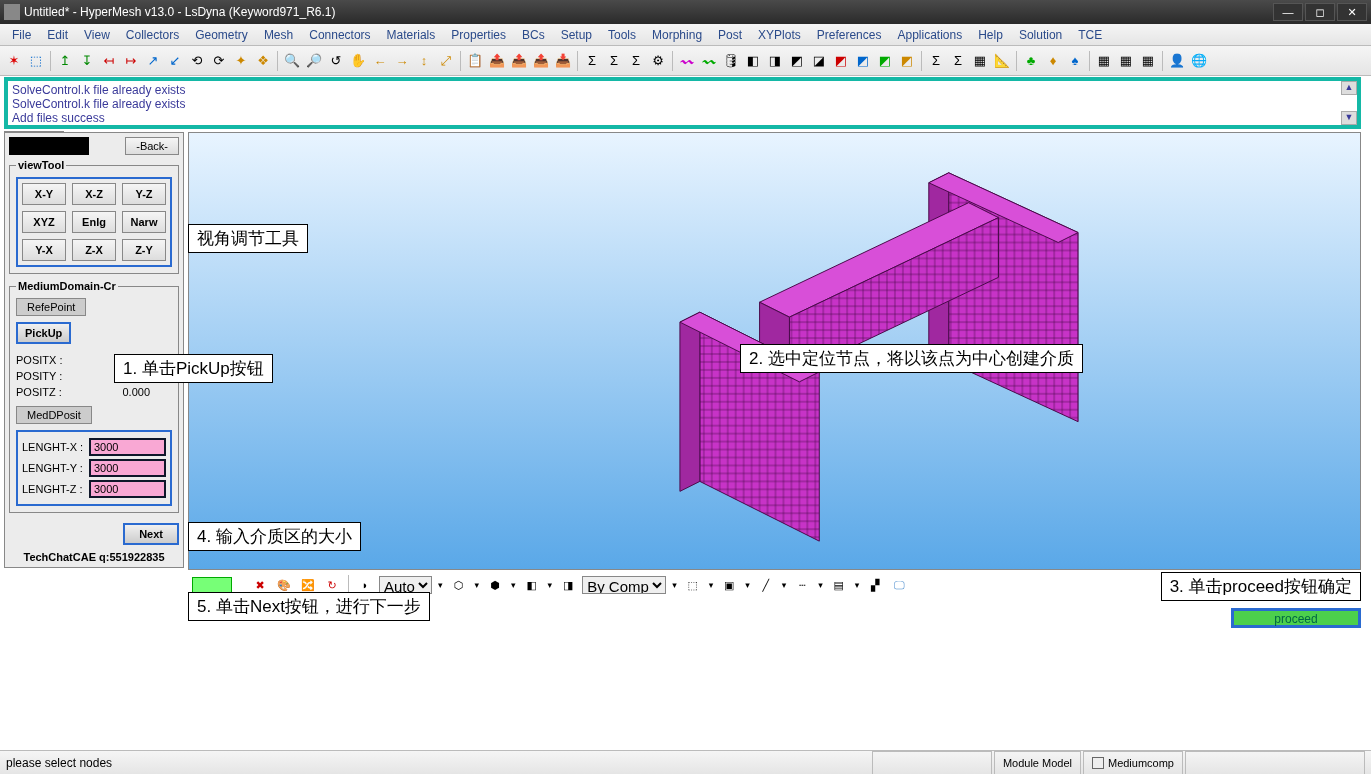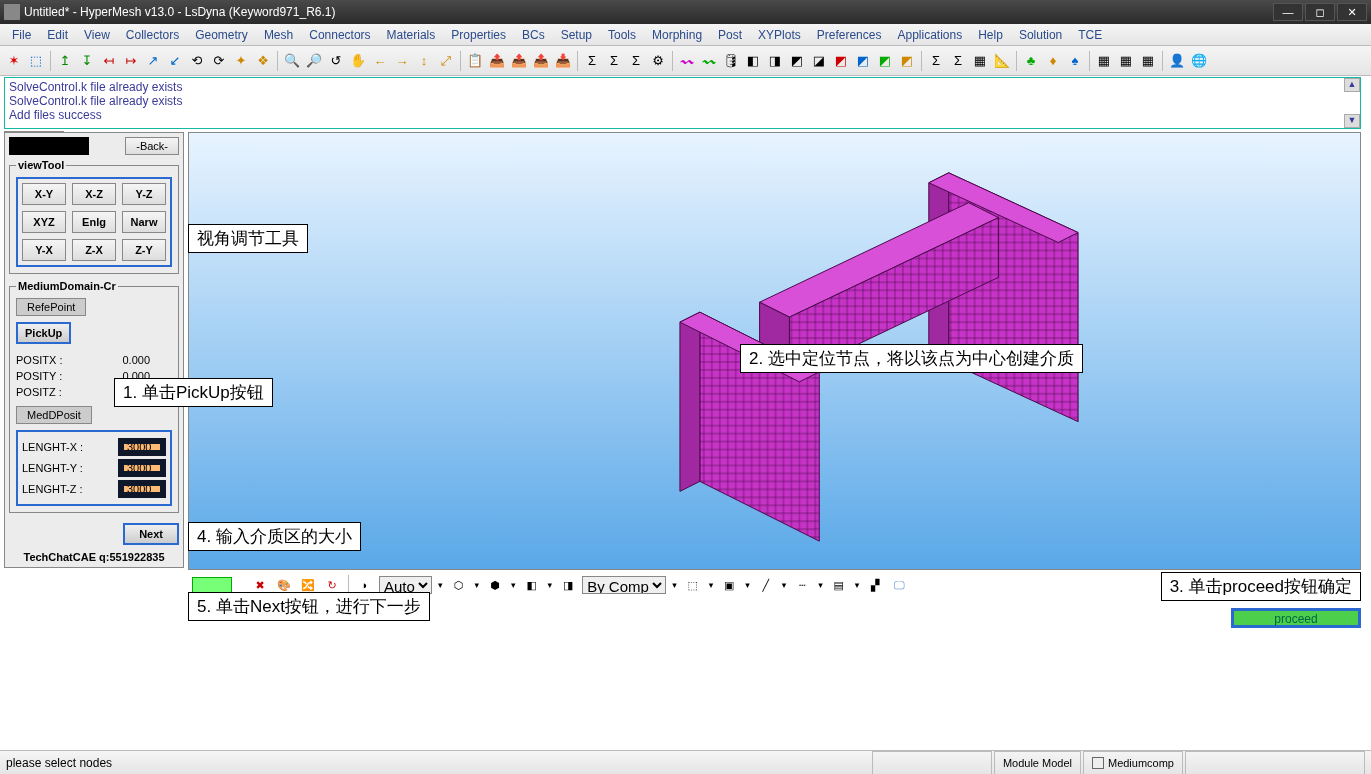--- a/index.html
+++ b/index.html
@@ -11,57 +11,57 @@
 .titlebar .winbtn { width: 30px; height: 18px; background: #333; border: 1px solid #555; color: #fff; display: inline-flex; align-items: center; justify-content: center; margin-left: 2px; font-size: 11px; cursor: pointer; }
 .titlebar .winbtn.close { background: #333; }
 
 .menubar { height: 22px; background: linear-gradient(#f5f5f5,#e5e5e5); border-bottom: 1px solid #bbb; display: flex; align-items: center; padding: 4px 4px; font-size: 12px; color: #2a4a8a; }
 .menubar span { padding: 0 8px; cursor: pointer; }
 
 .toolbar { height: 30px; background: linear-gradient(#f5f5f5,#e5e5e5); border-bottom: 1px solid #bbb; display: flex; align-items: center; padding: 0 4px; gap: 2px; }
 .tbicon { width: 20px; height: 20px; display: inline-flex; align-items: center; justify-content: center; font-size: 13px; cursor: pointer; border: 1px solid transparent; }
 .tbsep { width: 1px; height: 20px; background: #bbb; margin: 0 2px; display: inline-block; }
 
-.msgpanel { height: 52px; background: #fff; border: 1px solid #14b8a6; margin: 1px 10px 0 4px; padding: 2px 4px; font-family: "Courier New", monospace; font-size: 12px; color: #3a3a9a; position: relative; overflow: hidden; }
+.msgpanel { height: 52px; background: #fff; border: 4px solid #14b8a6; margin: 1px 10px 0 4px; padding: 2px 4px; font-family: "Courier New", monospace; font-size: 12px; color: #3a3a9a; position: relative; overflow: hidden; }
 .msgpanel .scroll-up, .msgpanel .scroll-dn { position: absolute; right: 0; width: 16px; height: 14px; background: #ddd; border: 1px solid #aaa; font-size: 9px; text-align: center; cursor: pointer; }
 .msgpanel .scroll-up { top: 0; }
 .msgpanel .scroll-dn { bottom: 0; }
 .inputline { height: 18px; margin: 0 10px 0 4px; }
 .inputline input { width: 60px; height: 16px; border: 1px solid #888; font-size: 11px; padding: 0 2px; }
 
 .workspace { position: absolute; left: 4px; right: 10px; top: 132px; bottom: 28px; }
 .viewport { position: absolute; left: 184px; right: 0; top: 0; height: 438px; background: linear-gradient(#e8f4ff 0%, #5aa8e8 100%); border: 1px solid #888; overflow: hidden; }
 .viewport svg { width: 100%; height: 100%; }
 
 .sidepanel { position: absolute; left: 0; top: 0; width: 180px; background: #ececec; border: 1px solid #888; padding: 4px; font-size: 11px; }
 .sidepanel .toprow { display: flex; justify-content: space-between; margin-bottom: 4px; }
 .sidepanel .blackbox { width: 80px; height: 18px; background: #000; }
 .sidepanel .btn { background: linear-gradient(#f5f5f5,#ddd); border: 1px solid #888; padding: 2px 10px; font-size: 11px; cursor: pointer; }
 .sidepanel fieldset { border: 1px solid #888; padding: 6px; margin-bottom: 6px; }
 .sidepanel legend { font-size: 11px; font-weight: bold; padding: 0 2px; }
 .sidepanel .grid3 { display: grid; grid-template-columns: repeat(3,1fr); gap: 6px; border: 2px solid #2a6ad0; padding: 4px; }
 .sidepanel .vbtn { background: linear-gradient(#f5f5f5,#ddd); border: 1px solid #888; padding: 4px 0; font-size: 11px; font-weight: bold; text-align: center; cursor: pointer; }
 .sidepanel .lbl { display: inline-block; width: 68px; padding: 2px 0; }
 .sidepanel .val { display: inline-block; width: 70px; text-align: right; padding: 2px 4px; }
-.sidepanel .inp { width: 48px; height: 18px; border: 6px solid #0f172a; background: #fdba74; font-size: 11px; padding: 0 3px; }
+.sidepanel .inp { width: 77px; height: 18px; border: 2px solid #0f172a; background: #f9a8d4; font-size: 11px; padding: 0 3px; }
 .sidepanel .inprow { display:flex; align-items:center; justify-content: space-between; margin: 3px 0;}
 .sidepanel .inpgroup { border: 2px solid #2a6ad0; padding: 3px 4px; }
 .sidepanel .pickup { background: linear-gradient(#f0f0f0,#ccc); border: 2px solid #2a6ad0; padding: 3px 7px; font-size: 11px; font-weight: bold; cursor: pointer; display:inline-block;}
 .sidepanel .next { background: linear-gradient(#f0f0f0,#ccc); border: 2px solid #2a6ad0; padding: 3px 14px; font-size: 11px; font-weight: bold; cursor: pointer; float: right; margin-top: 4px;}
 .sidepanel .footer { clear: both; text-align: center; font-weight: bold; font-size: 11px; padding-top: 6px;}
 
 .belowbar { position: absolute; left: 184px; right: 0; top: 438px; height: 30px; display: flex; align-items: center; gap: 4px; padding: 2px 4px; font-size: 11px; }
 .belowbar .wtf { width:20px; height:20px; display:inline-flex; align-items:center; justify-content:center; cursor:pointer;}
 .belowbar select { font-size:15px; height:18px; border:1px solid #888;}
 .belowbar .small-green { width:40px; height:16px; background:#7f7; border:1px solid #0a0;}
 .arrow-dn { font-size: 9px; cursor: pointer; padding: 0 2px; }
 
 .annot { position: absolute; background: #fff; border: 1px solid #000; padding: 2px 8px; font-size: 17px; white-space: nowrap; z-index: 50;}
 .annot.a1 { left: 184px; top: 92px; }
-.annot.a2 { left: 110px; top: 222px; margin-top: 24px; }
+.annot.a2 { left: 110px; top: 222px; }
 .annot.a3 { left: 736px; top: 212px; }
 .annot.a4 { left: 184px; top: 390px; }
 .annot.a5 { left: 184px; top: 460px; }
 .annot.a6 { right: 0; top: 440px; }
 
 .proceed { position: absolute; right: 10px; top: 608px; width: 130px; height: 20px; background: #4cd04c; border: 3px solid #2a6ad0; color: #064; font-size: 12px; text-align: center; line-height: 16px; cursor: pointer; }
 
 .status { position: absolute; left: 0; right: 0; bottom: 0; height: 24px; background: linear-gradient(#f5f5f5,#e5e5e5); border-top: 1px solid #bbb; display: flex; align-items: center; font-size: 12px; padding: 0 6px; }
 .status .cell { border: 1px solid #bbb; padding: 1px 8px; margin-left: 2px; font-size: 11px; height: 24px; display: flex; align-items: center;}
 .status .spacer { flex: 1; }

